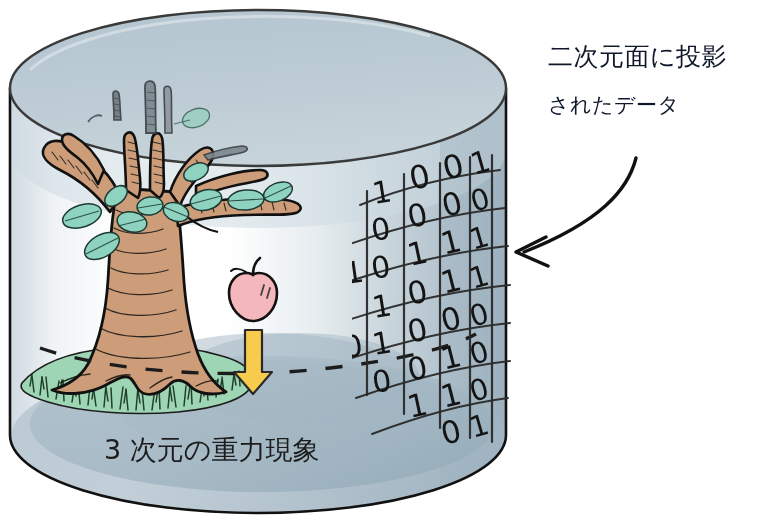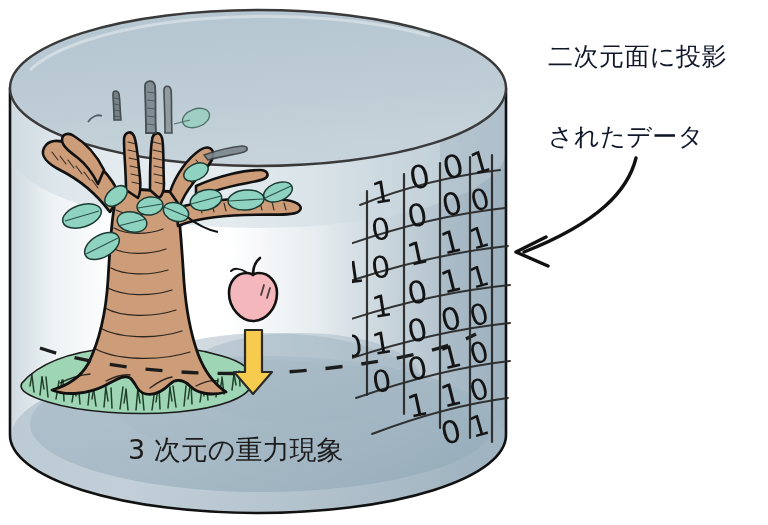--- a/index.html
+++ b/index.html
@@ -32,33 +32,32 @@
     white-space: nowrap;
   }
   #anno-line1 {
     left: 548px;
     top: 40px;
     font-size: 25px;
     letter-spacing: 0.5px;
   }
   #anno-line2 {
     left: 548px;
-    top: 120px;
-    font-size: 25px;
+    top: 91px;
+    font-size: 21px;
     letter-spacing: 0.5px;
   }
   #caption-3d {
     position: absolute;
     left: 104px;
     top: 432px;
     font-size: 27px;
     color: #1c1c1c;
     font-family: "DejaVu Sans", sans-serif;
     white-space: nowrap;
-    margin-left: 24px;
   }
 </style>
 </head>
 <body>
 
 <div id="stage">
 
   <svg id="scene" width="768" height="525" viewBox="0 0 768 525">
 
     <defs>

